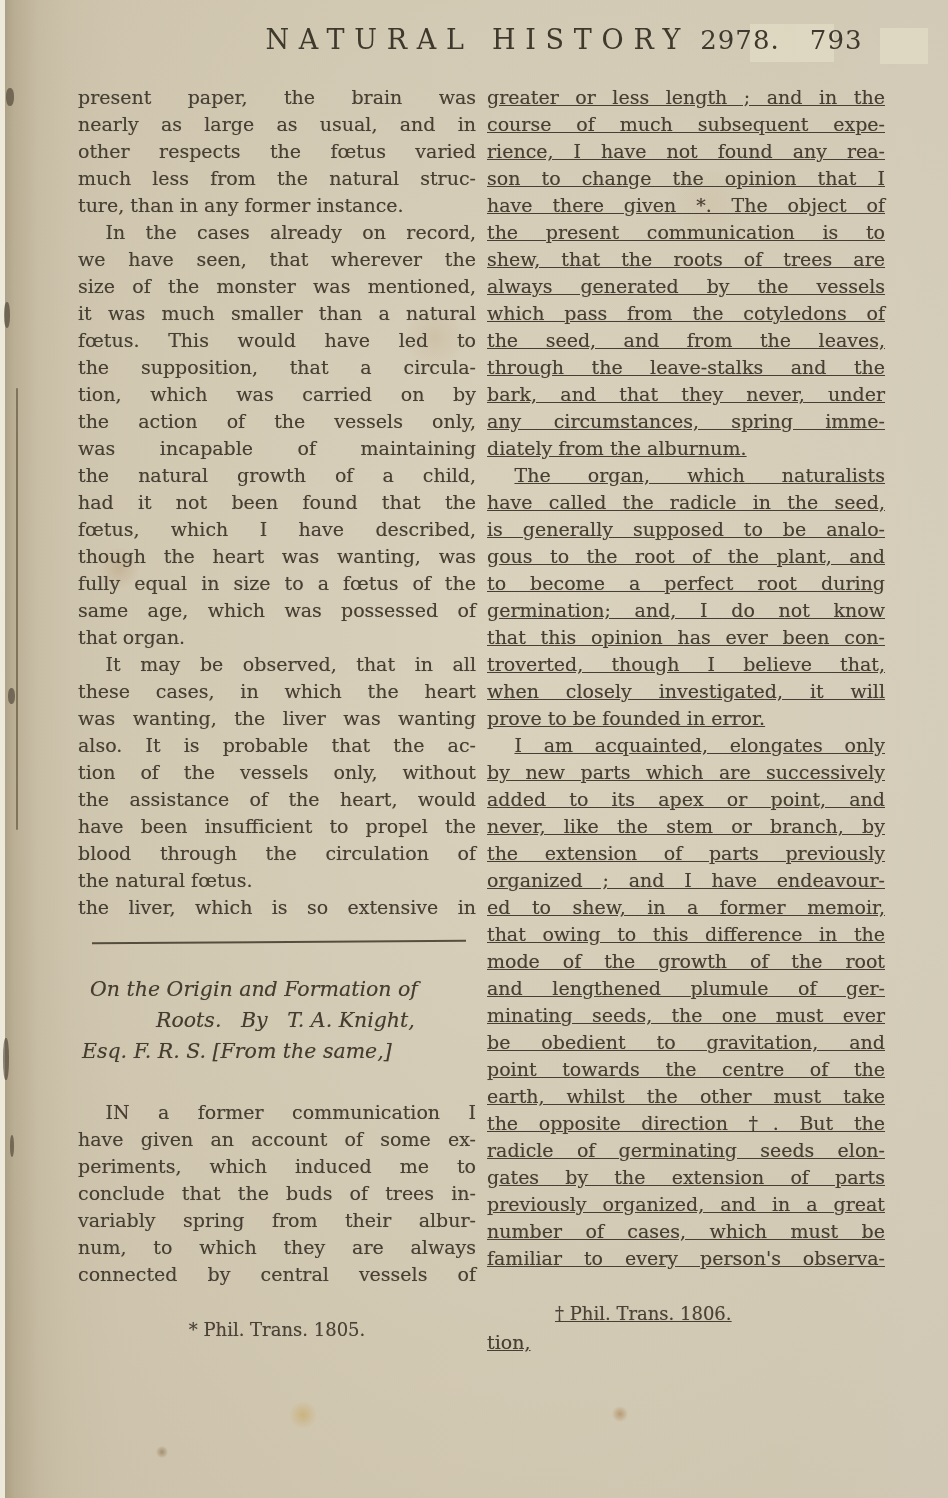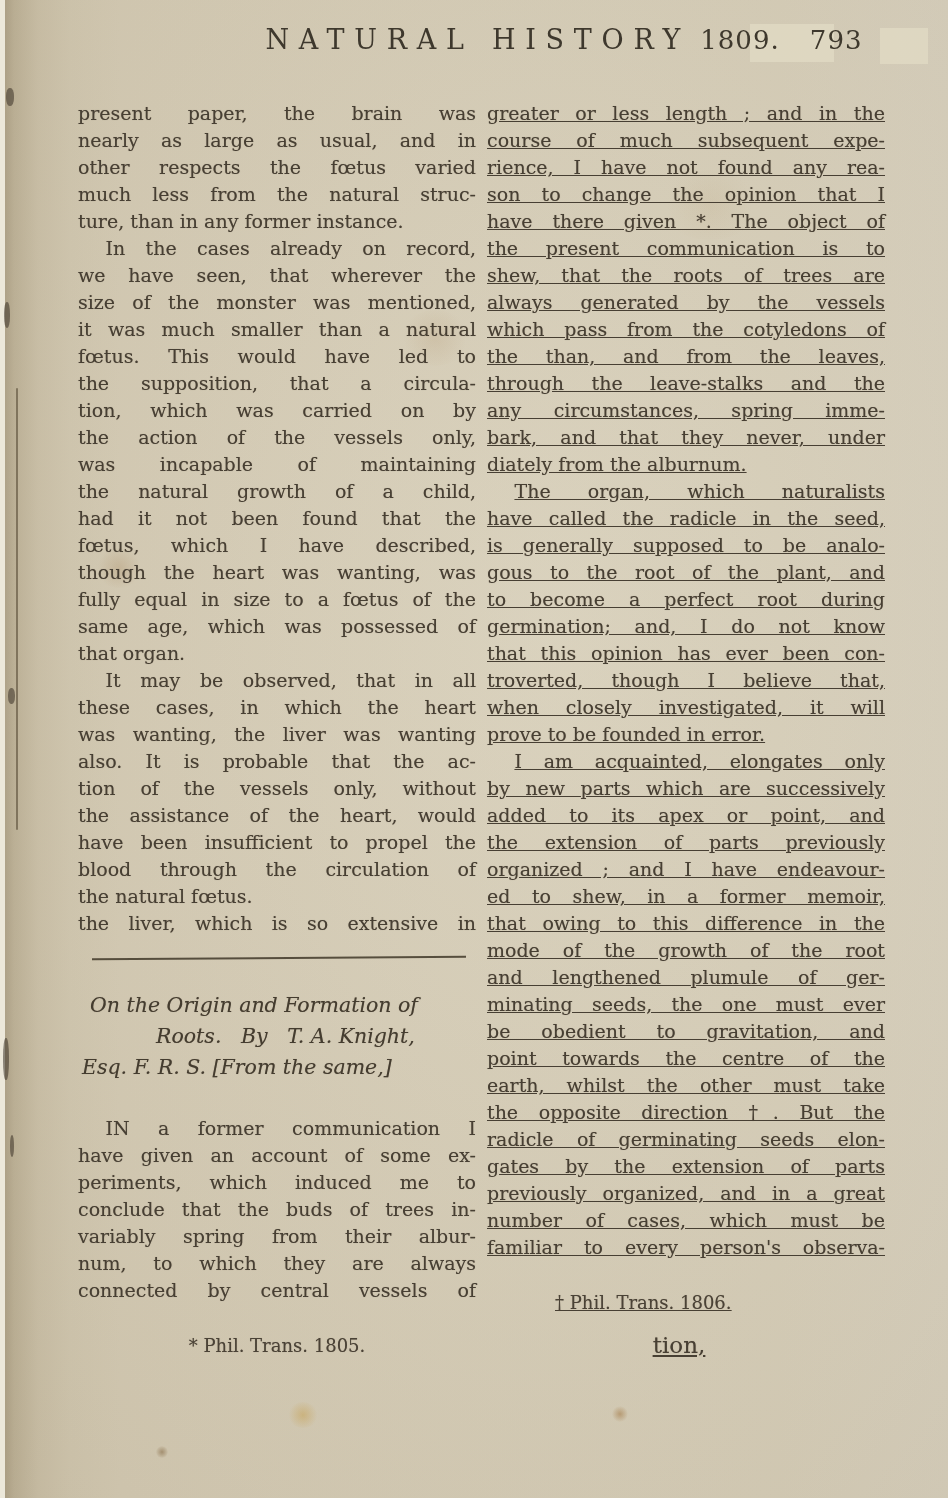--- a/index.html
+++ b/index.html
@@ -24,21 +24,21 @@
     position:absolute;top:24px;left:180px;right:0;
     display:flex;justify-content:center;align-items:baseline;
     color:#3e382d;
     text-align:right;
   }
   .header-title{font-size:27px;letter-spacing:0.36em;white-space:pre;}
   .header-year{font-size:26px;margin-left:10px;letter-spacing:0.04em;}
   .header-page{font-size:26px;margin-left:30px;letter-spacing:0.04em;}
 
   .col{
-    position:absolute;top:100px;width:398px;
+    position:absolute;top:84px;width:398px;
     font-size:19px;line-height:27px;color:#473f33;
     text-shadow:0 0 0.7px rgba(70,58,44,0.45);
   }
   .col1{left:78px;}
   .col2{left:487px;text-decoration:underline;}
   .para{margin:0;}
   .para.indent .line:first-child{text-indent:1.45em;}
   .line{text-align:justify;text-align-last:justify;white-space:normal;}
   .line.last{text-align-last:left;}
 
@@ -52,21 +52,21 @@
   }
   .section-title .tline{white-space:pre;}
   .section-title .tline:nth-child(1){padding-left:12px;}
   .section-title .tline:nth-child(2){padding-left:78px;}
   .section-title .tline:nth-child(3){padding-left:4px;}
   .after-title{margin-top:32px;}
 
   .footnote{font-size:18px;margin-top:28px;color:#4a4236;}
   .footnote.centered{text-align:center;}
   .footnote.left-indent{padding-left:68px;}
-  .catchword{font-size:23px;text-align:center;padding-right:14px;margin-top:16px;color:#473f33;}
+  .catchword{font-size:19px;text-align:left;padding-right:14px;margin-top:2px;color:#473f33;}
 </style>
 </head>
 <body>
 
 <div class="page">
 
   <div class="edge-white"></div>
   <div class="crease"></div>
   <div class="edge-mark" style="left:6px;top:88px;width:8px;height:18px;"></div>
   <div class="edge-mark" style="left:4px;top:302px;width:6px;height:26px;"></div>
@@ -77,21 +77,21 @@
   <div class="stain" style="left:400px;top:310px;width:70px;height:56px;background:radial-gradient(circle,rgba(160,120,70,0.14),rgba(160,120,70,0) 70%);"></div>
   <div class="stain" style="left:288px;top:1402px;width:30px;height:26px;background:radial-gradient(circle,rgba(195,150,55,0.40),rgba(195,150,55,0) 72%);"></div>
   <div class="stain" style="left:612px;top:1406px;width:16px;height:16px;background:radial-gradient(circle,rgba(150,100,40,0.45),rgba(150,100,40,0) 72%);"></div>
   <div class="stain" style="left:156px;top:1446px;width:12px;height:12px;background:radial-gradient(circle,rgba(120,90,50,0.5),rgba(120,90,50,0) 75%);"></div>
   <div class="stain" style="left:660px;top:170px;width:100px;height:70px;background:radial-gradient(circle,rgba(170,140,90,0.10),rgba(170,140,90,0) 70%);"></div>
   <div class="artifact" style="left:750px;top:24px;width:84px;height:38px;"></div>
   <div class="artifact" style="left:880px;top:28px;width:48px;height:36px;"></div>
 
   <div class="header">
     <span class="header-title">NATURAL HISTORY</span>
-    <span class="header-year">1809.</span>
+    <span class="header-year">2978.</span>
     <span class="header-page">793</span>
   </div>
 
   <div class="col col1">
     <div>
         <div class="para">
           <div class="line">present paper, the brain was</div>
           <div class="line">nearly as large as usual, and in</div>
           <div class="line">other respects the fœtus varied</div>
           <div class="line">much less from the natural struc-</div>
@@ -153,42 +153,43 @@
         <div class="para">
           <div class="line">greater or less length ; and in the</div>
           <div class="line">course of much subsequent expe-</div>
           <div class="line">rience, I have not found any rea-</div>
           <div class="line">son to change the opinion that I</div>
           <div class="line">have there given *.  The object of</div>
           <div class="line">the present communication is to</div>
           <div class="line">shew, that the roots of trees are</div>
           <div class="line">always generated by the vessels</div>
           <div class="line">which pass from the cotyledons of</div>
-          <div class="line">the than, and from the leaves,</div>
+          <div class="line">the seed, and from the leaves,</div>
           <div class="line">through the leave-stalks and the</div>
+          <div class="line">bark, and that they never, under</div>
           <div class="line">any circumstances, spring imme-</div>
-          <div class="line">bark, and that they never, under</div>
           <div class="line last">diately from the alburnum.</div>
         </div>
         <div class="para indent">
           <div class="line">The organ, which naturalists</div>
           <div class="line">have called the radicle in the seed,</div>
           <div class="line">is generally supposed to be analo-</div>
           <div class="line">gous to the root of the plant, and</div>
           <div class="line">to become a perfect root during</div>
           <div class="line">germination; and, I do not know</div>
           <div class="line">that this opinion has ever been con-</div>
           <div class="line">troverted, though I believe that,</div>
           <div class="line">when closely investigated, it will</div>
           <div class="line last">prove to be founded in error.</div>
         </div>
         <div class="para indent">
           <div class="line">I am acquainted, elongates only</div>
           <div class="line">by new parts which are successively</div>
           <div class="line">added to its apex or point, and</div>
+          <div class="line">never, like the stem or branch, by</div>
           <div class="line">the extension of parts previously</div>
           <div class="line">organized ; and I have endeavour-</div>
           <div class="line">ed to shew, in a former memoir,</div>
           <div class="line">that owing to this difference in the</div>
           <div class="line">mode of the growth of the root</div>
           <div class="line">and lengthened plumule of ger-</div>
           <div class="line">minating seeds, the one must ever</div>
           <div class="line">be obedient to gravitation, and</div>
           <div class="line">point towards the centre of the</div>
           <div class="line">earth, whilst the other must take</div>

